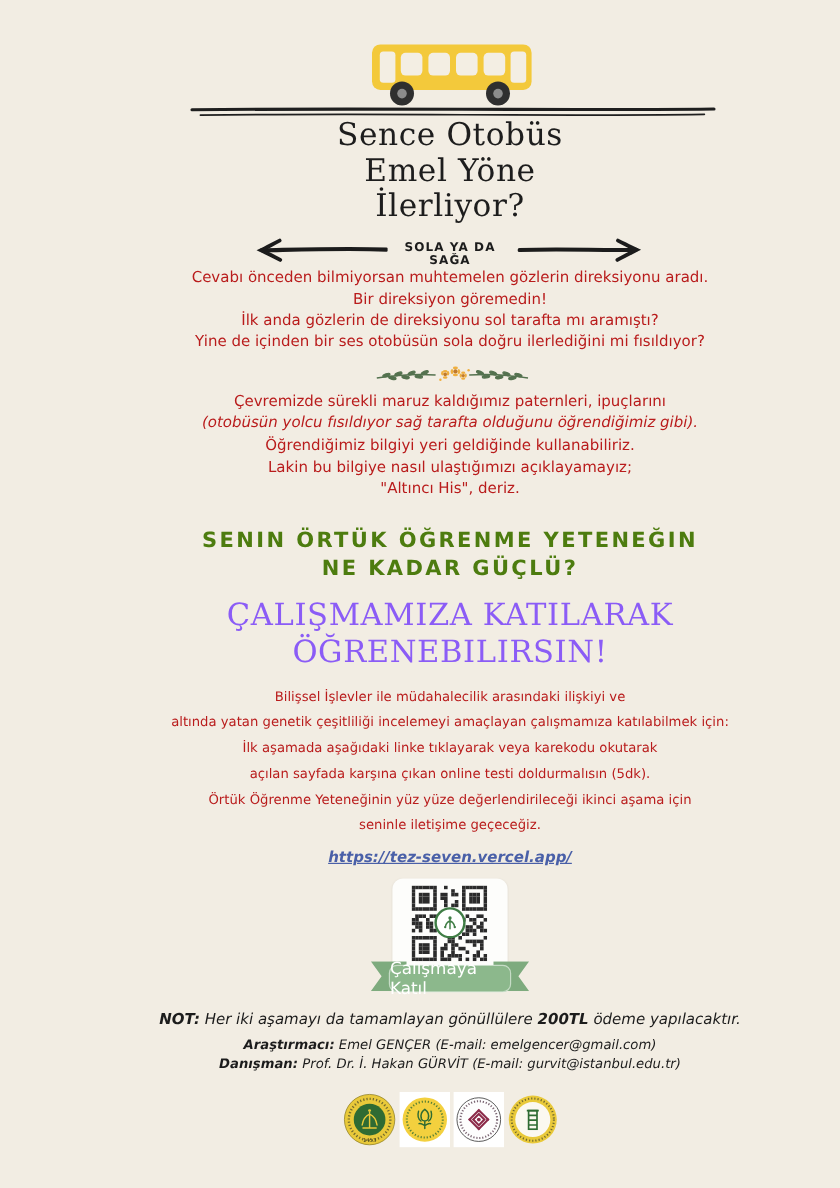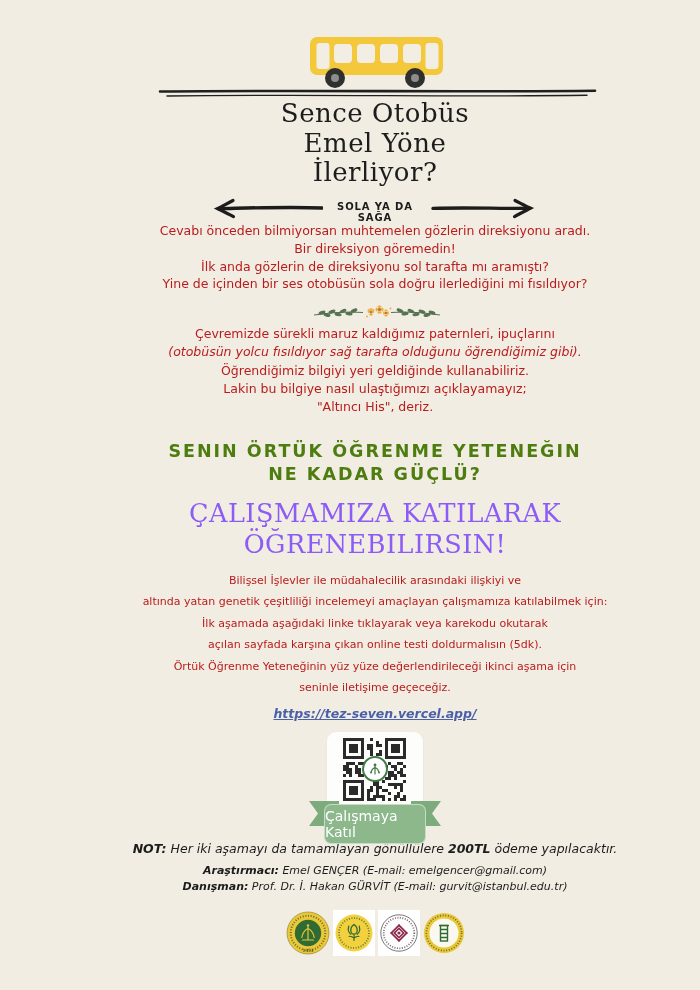--- a/index.html
+++ b/index.html
@@ -26,21 +26,21 @@
   .qr-card{left:302px;top:732px;width:96px;height:80px;background:#fdfdfb;border-radius:9px;
            box-shadow:0 1px 2px rgba(0,0,0,0.08);}
   .qr-svg{position:absolute;left:16px;top:6px;}
   .qr-logo{position:absolute;left:35px;top:24px;width:26px;height:26px;background:#fff;
            border:2px solid #3f7d45;border-radius:50%;box-sizing:border-box;
            display:flex;align-items:center;justify-content:center;}
 
   .ribbon-tail{top:801px;width:30px;height:25px;background:#7eab7e;z-index:1;}
   .tail-left{left:284px;clip-path:polygon(0 0,100% 0,100% 100%,0 100%,30% 50%);}
   .tail-right{left:386px;clip-path:polygon(0 0,100% 0,70% 50%,100% 100%,0 100%);}
-  .ribbon-panel{left:299px;top:804px;width:102px;height:40px;background:#8cb88c;border-radius:7px;
+  .ribbon-panel{left:299px;top:804px;width:102px;height:23px;background:#8cb88c;border-radius:7px;
                 border:1px solid rgba(255,255,255,0.5);box-sizing:border-box;z-index:2;
                 display:flex;align-items:center;justify-content:center;
                 color:#fff;font-size:14px;cursor:pointer;}
 
   .note-line{top:841px;font-size:12.5px;font-style:italic;color:#1c1c1c;}
   .note-line b{font-weight:800;}
   .contacts{top:863px;font-size:11px;font-style:italic;color:#1c1c1c;line-height:16.3px;}
   .contacts b{font-weight:800;}
 
   .logos-row{top:910px;left:0;width:700px;height:46px;display:flex;align-items:center;

